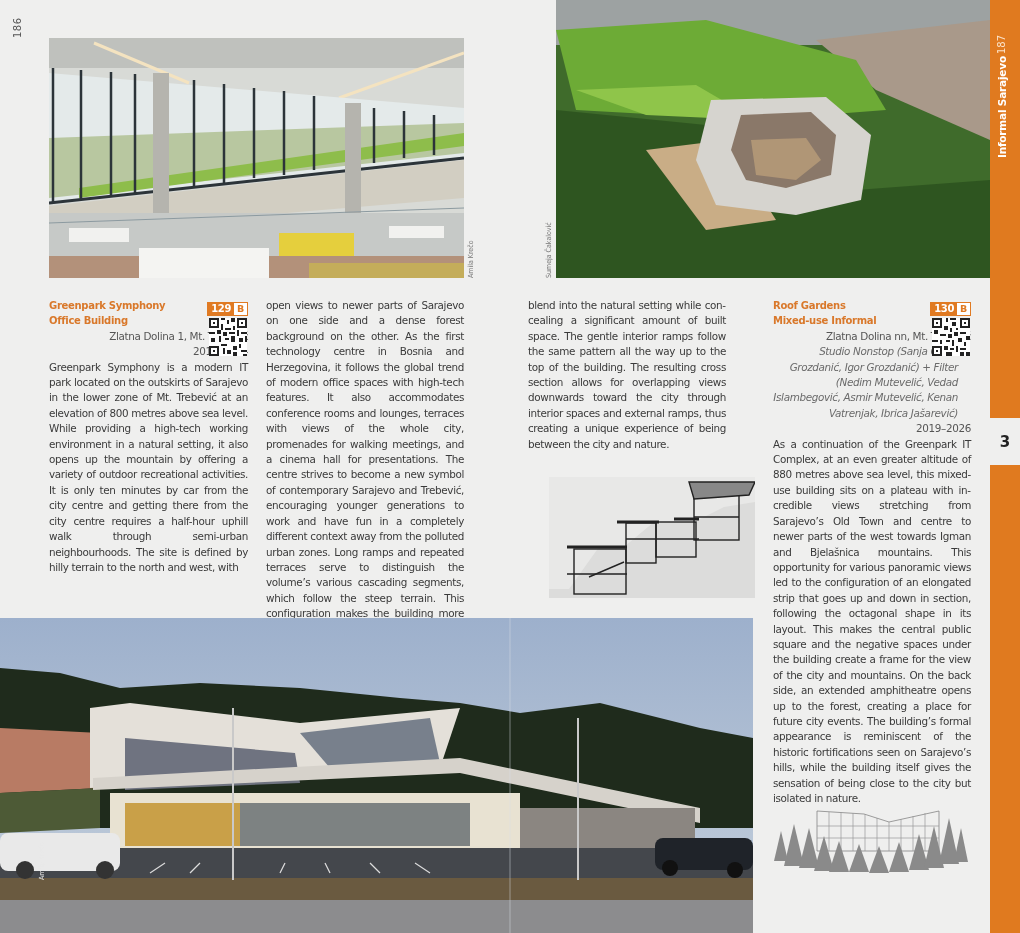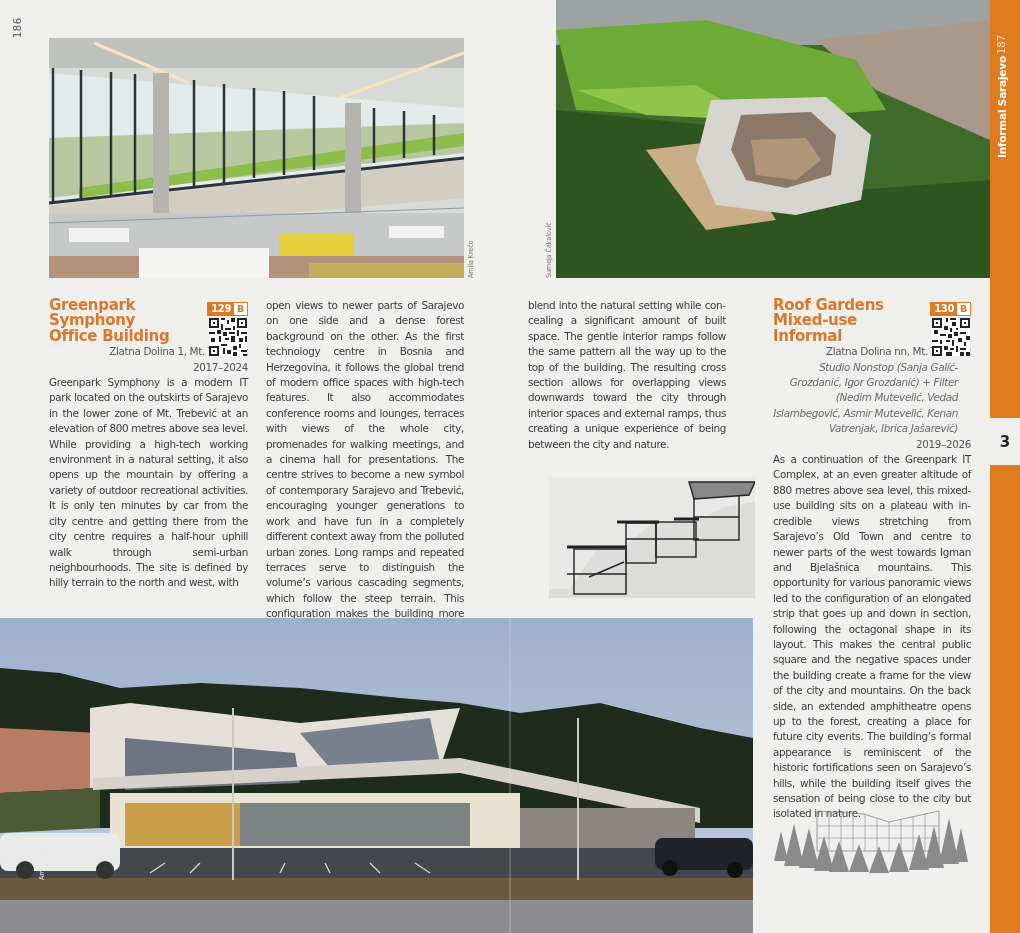--- a/index.html
+++ b/index.html
@@ -31,21 +31,21 @@
     text-align: justify; hyphens: manual;
     font-family: "DejaVu Sans", sans-serif; letter-spacing: -0.35px;
   }
   .col p { margin: 0; }
   .col-1 { left: 49px; top: 298px; width: 199px; }
   .col-2 { left: 266px; top: 298px; width: 198px; }
   .col-3 { left: 528px; top: 298px; width: 198px; }
   .col-4 { left: 773px; top: 298px; width: 198px; }
 
   .entry-head { position: relative; }
-  .entry-title { color: #d9782a; font-weight: bold; font-size: 15px; line-height: 15.4px; letter-spacing: -0.3px; width: 150px; text-align: left; }
+  .entry-title { color: #d9782a; font-weight: bold; font-size: 10px; line-height: 15.4px; letter-spacing: -0.3px; width: 150px; text-align: left; }
   .meta { text-align: right; color: #555; }
   .meta-italic { font-style: italic; color: #6a6a6a; }
   .entry-body { margin-top: 16px; }
 
   .badge {
     position: absolute; right: 0; top: 4px; display: flex; height: 14px;
     border: 1.5px solid #e07a22; background: #e07a22;
   }
   .badge-num { color: #fff; font-weight: bold; font-size: 10px; line-height: 11px; padding: 0 3px; }
   .badge-map { background: #fff; color: #e07a22; font-weight: bold; font-size: 9.5px; line-height: 11px; padding: 0 3px; }

